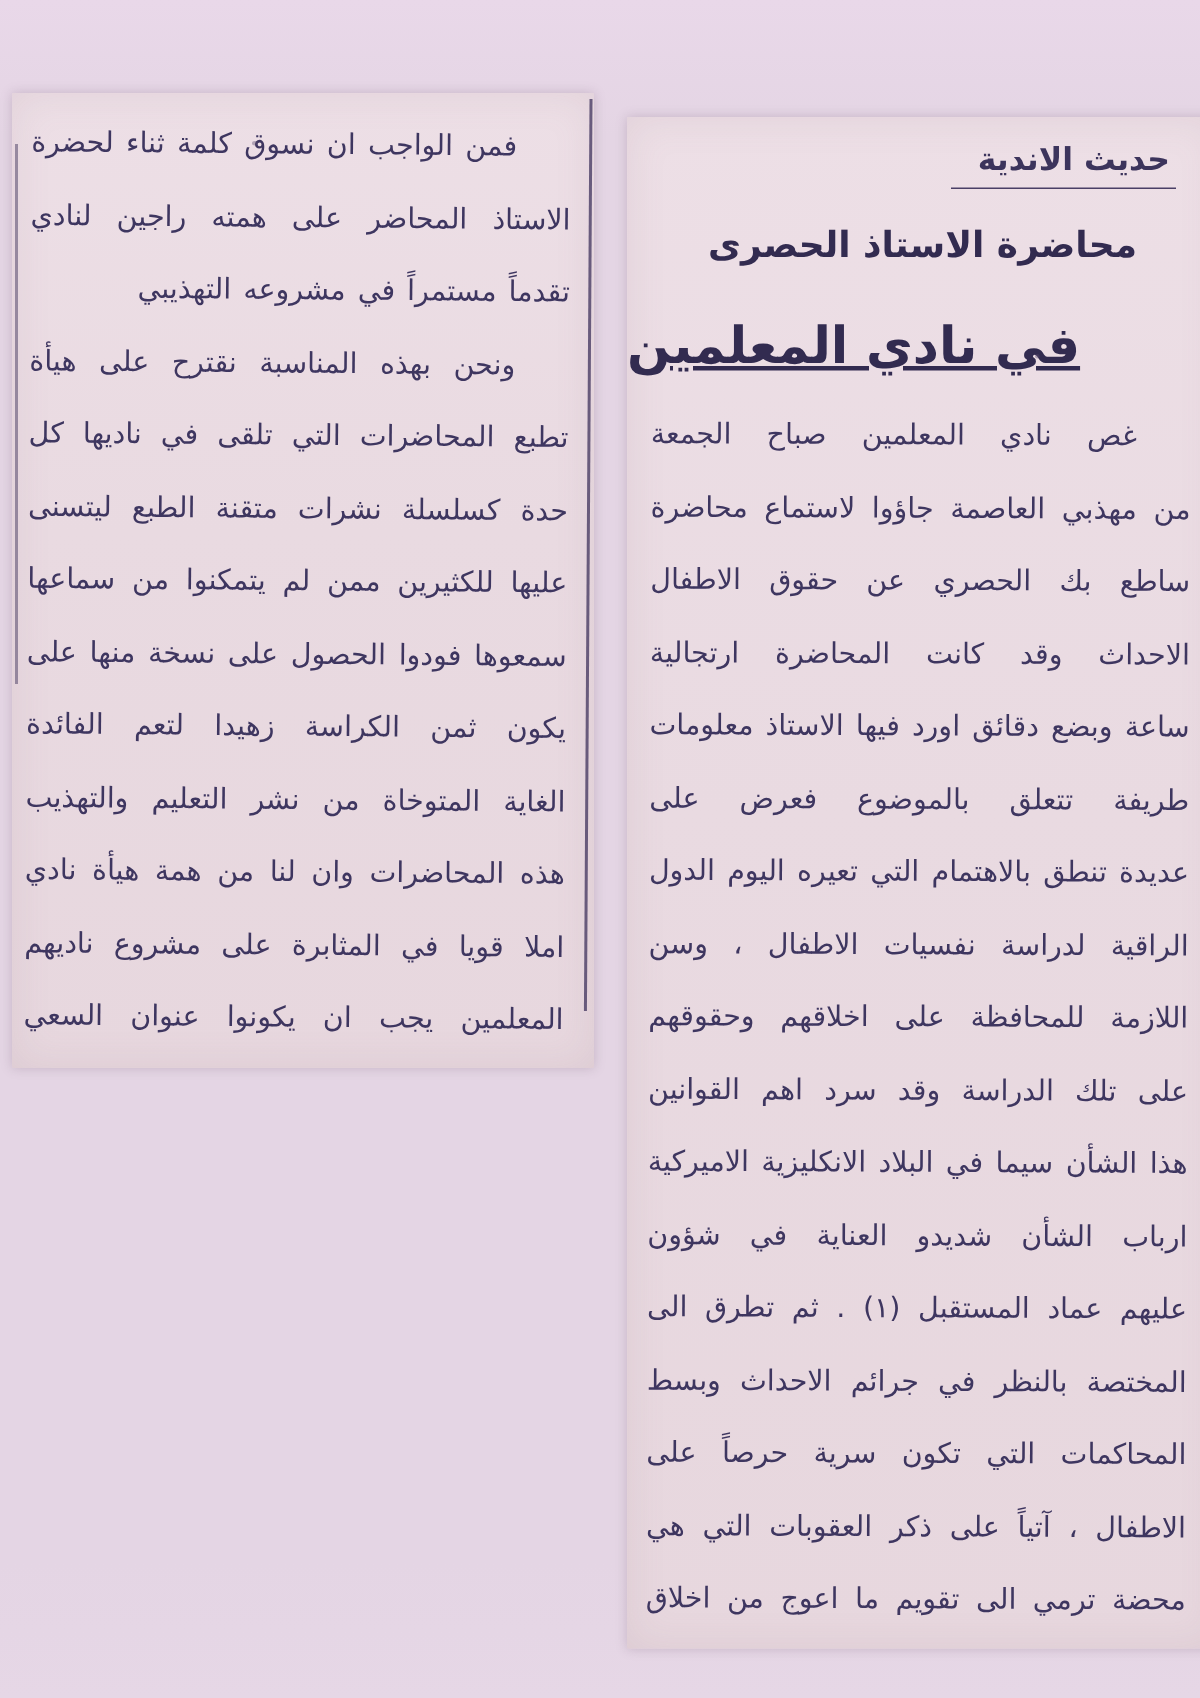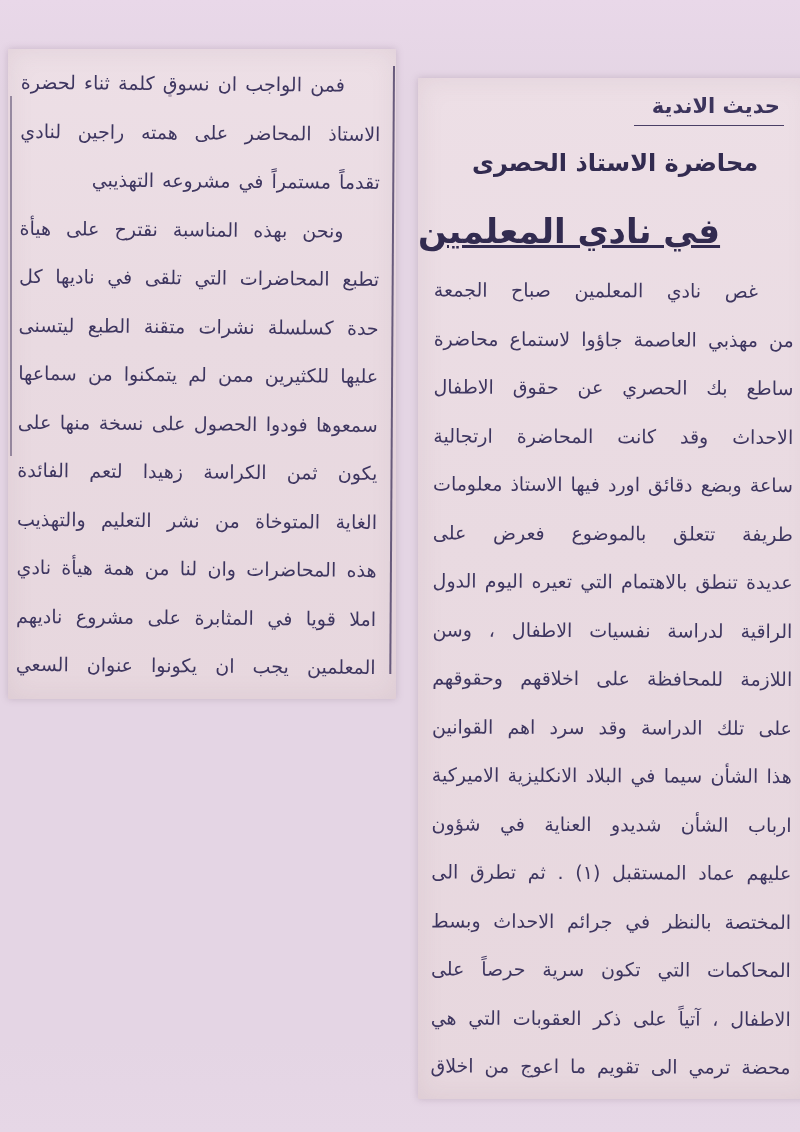--- a/index.html
+++ b/index.html
@@ -22,21 +22,21 @@
   }
   .paper-right {
     left: 418px;
     top: 57px;
     width: 394px;
     height: 1021px;
     margin-top: 21px;
   }
   .paper-left {
     left: 8px;
-    top: 49px;
+    top: 62px;
     width: 388px;
     height: 650px;
   }
   .kicker-wrap {
     position: absolute;
     top: 16px;
     right: 28px;
     direction: rtl;
   }
   .kicker {

